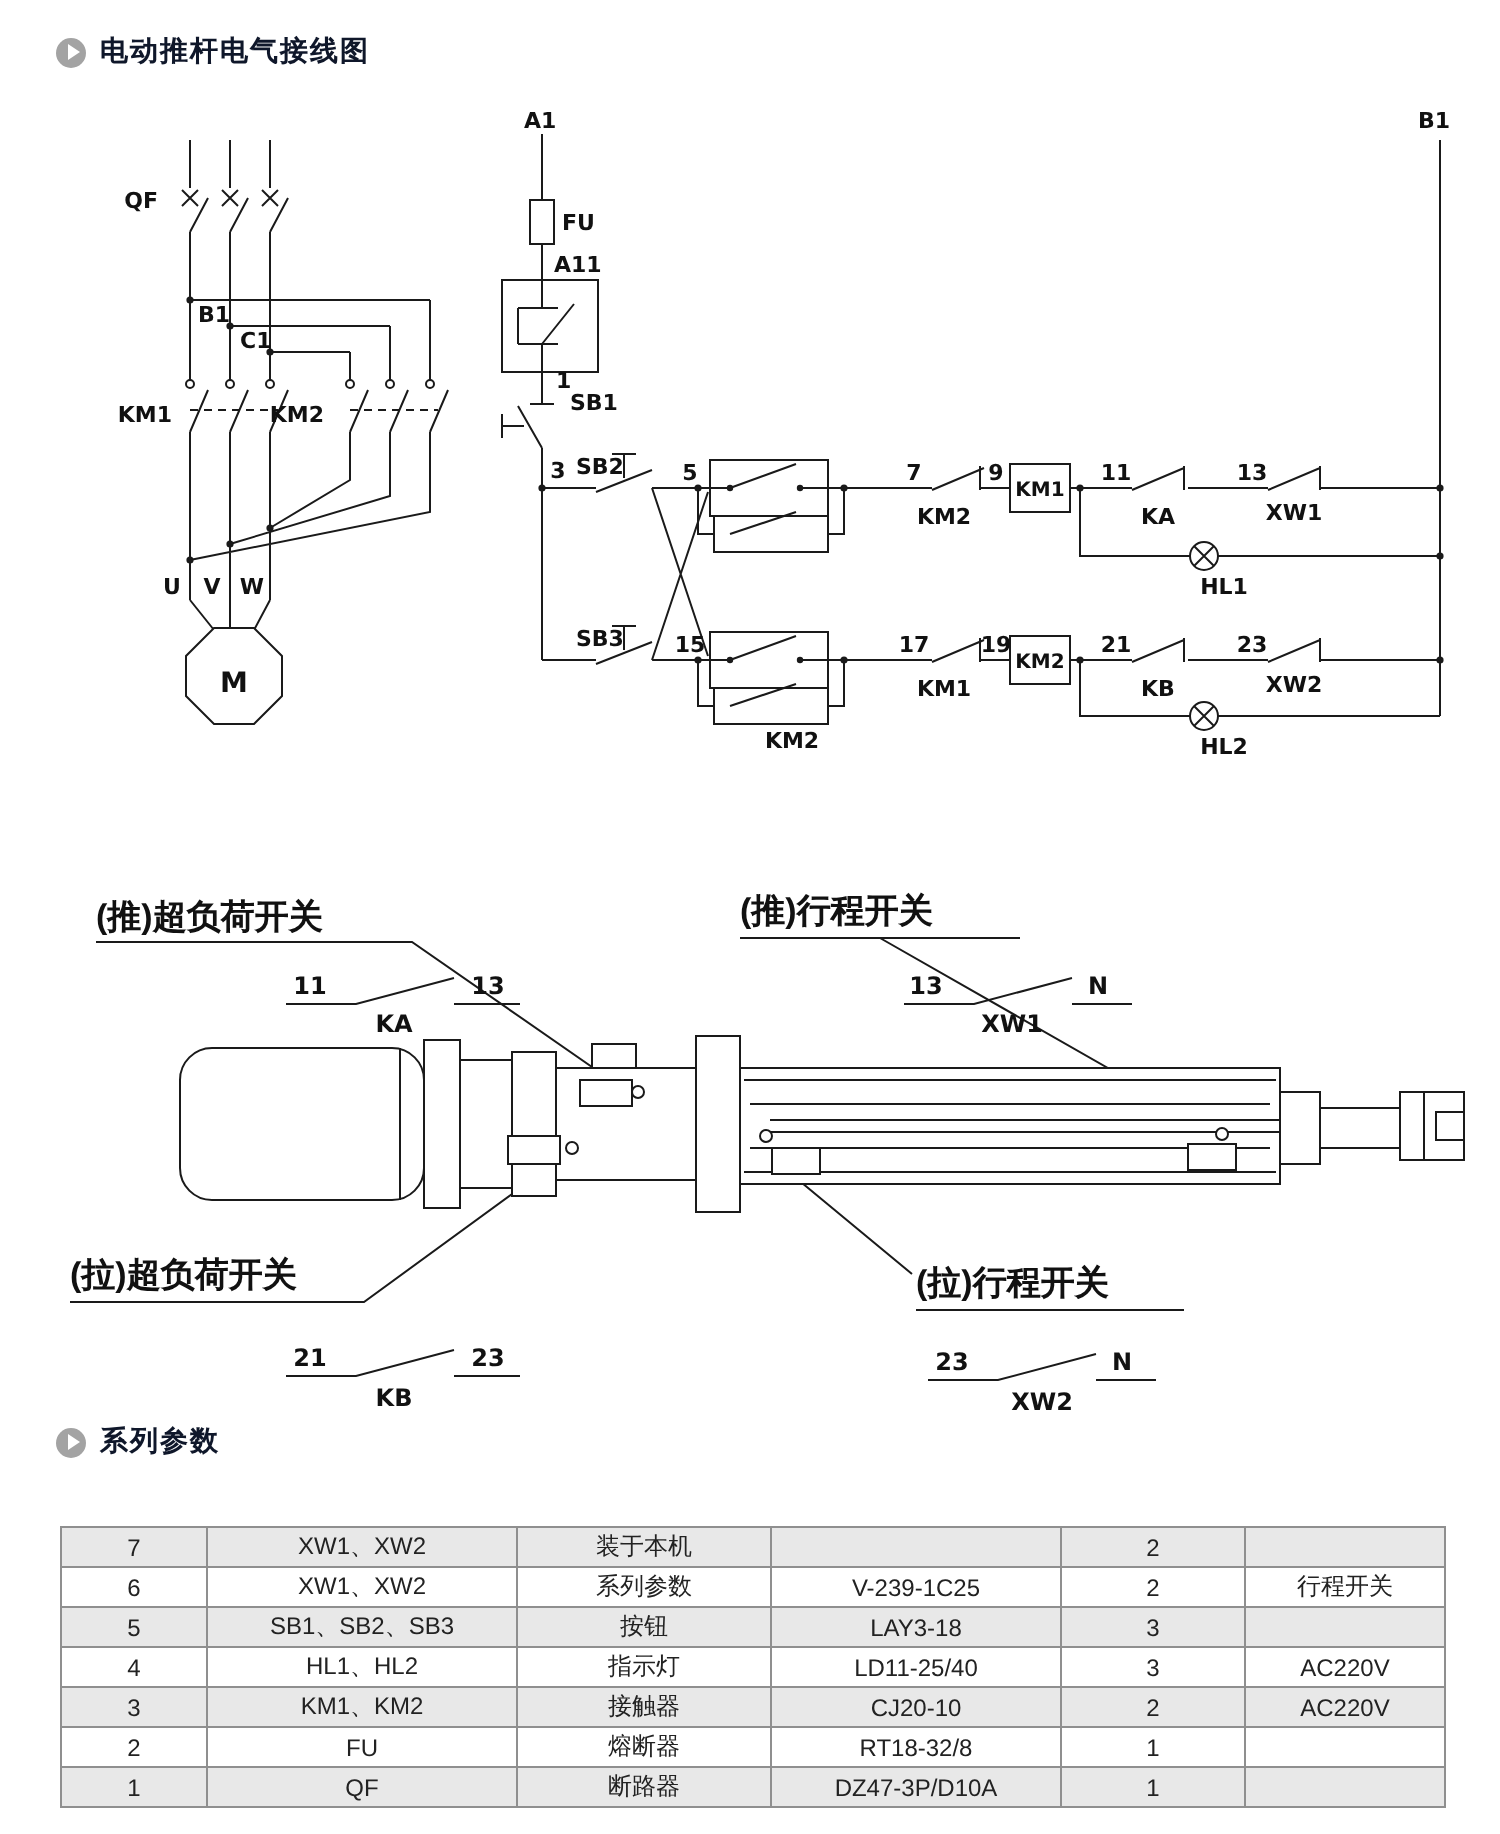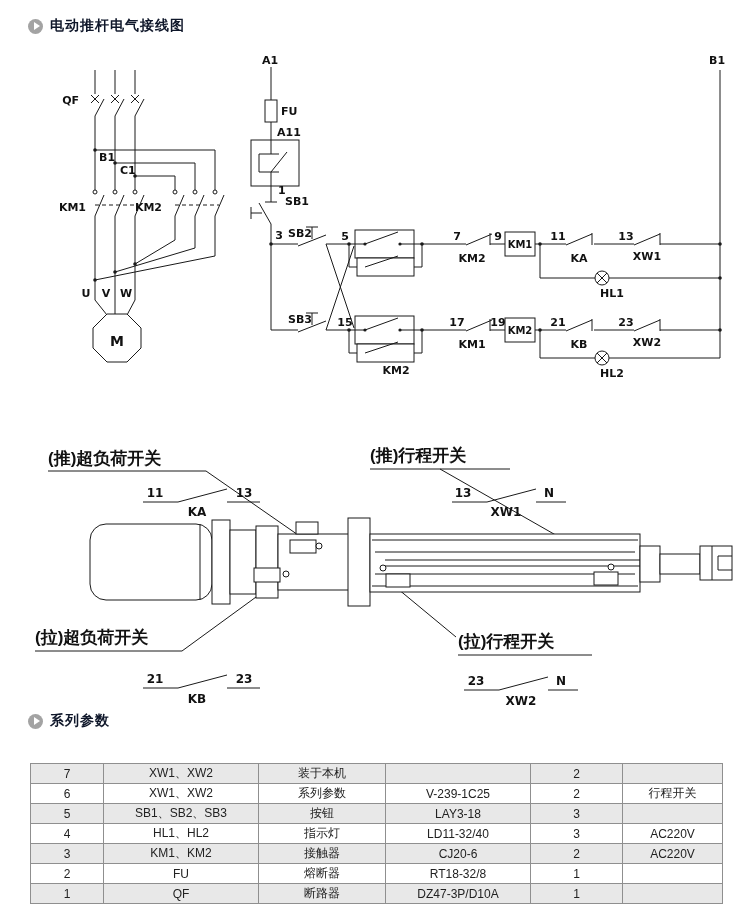--- a/index.html
+++ b/index.html
@@ -293,29 +293,29 @@
         <td>SB1、SB2、SB3</td>
         <td>按钮</td>
         <td>LAY3-18</td>
         <td>3</td>
         <td></td>
       </tr>
       <tr>
         <td>4</td>
         <td>HL1、HL2</td>
         <td>指示灯</td>
-        <td>LD11-32/40</td>
+        <td>LD11-25/40</td>
         <td>3</td>
         <td>AC220V</td>
       </tr>
       <tr class="alt">
         <td>3</td>
         <td>KM1、KM2</td>
         <td>接触器</td>
-        <td>CJ20-6</td>
+        <td>CJ20-10</td>
         <td>2</td>
         <td>AC220V</td>
       </tr>
       <tr>
         <td>2</td>
         <td>FU</td>
         <td>熔断器</td>
         <td>RT18-32/8</td>
         <td>1</td>
         <td></td>

